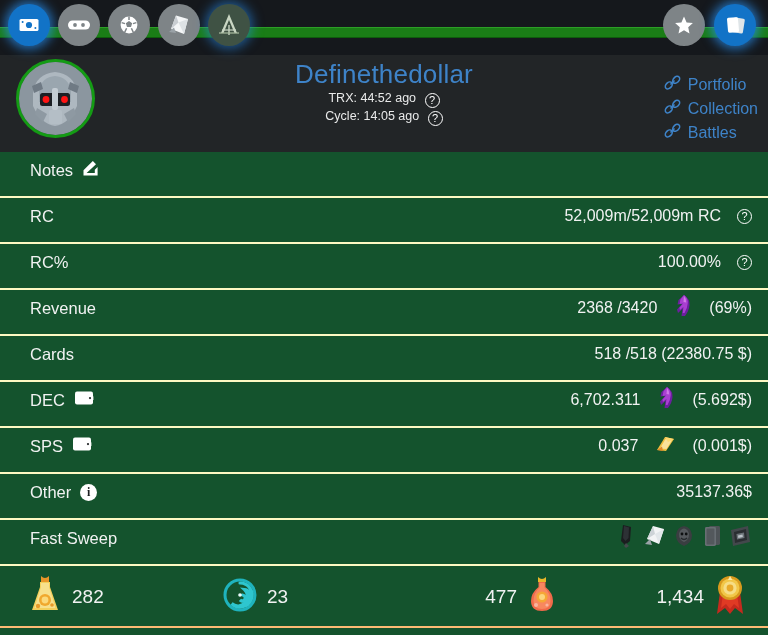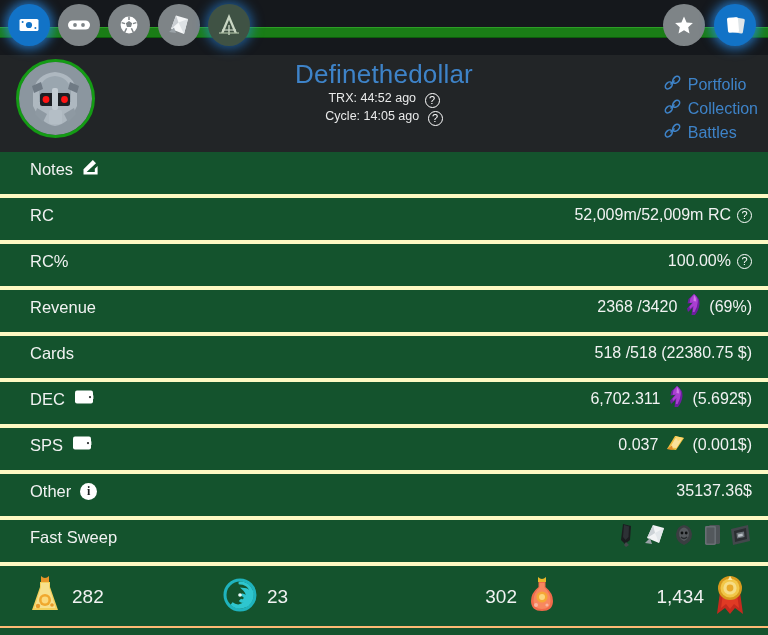--- a/index.html
+++ b/index.html
@@ -122,34 +122,34 @@
 
   
   .rows { position: absolute; left: 0; right: 0; top: 152px; }
   .row {
     position: relative;
     height: 46px;
     display: flex;
     padding: 0 16px 8px 30px;
     color: #f1f2f2;
     font-size: 16.5px;
-    border-bottom: 4px solid #fef9c3;
+    border-bottom: 2px solid #fef9c3;
   }
   .row:first-child { border-top: none; }
   .row .label {
     display: flex;
     align-items: center;
     gap: 9px;
     white-space: nowrap;
   }
   .row .value {
     margin-left: auto;
     display: flex;
     align-items: center;
-    gap: 6px;
+    gap: 16px;
     white-space: nowrap;
     font-size: 16px;
   }
   .row .value .q { vertical-align: -2px; }
 
   
   .qmark {
     display: inline-block;
     width: 15px; height: 15px;
     border-radius: 50%;
@@ -557,21 +557,21 @@
         <svg width="34" height="34" viewBox="0 0 34 34">
           <circle cx="17" cy="17" r="15" fill="none" stroke="#1fb3bd" stroke-width="3"></circle>
           <path d="M17 5 A12 12 0 1 1 8.6 25.5 A9 9 0 1 0 21.5 11.5 A6 6 0 1 1 17 22 A3 3 0 1 0 19.5 17" fill="none" stroke="#2ec6cf" stroke-width="3.2" stroke-linecap="round"></path>
           <circle cx="17" cy="17" r="1.8" fill="#eafcfd"></circle>
         </svg>
       </span>
       <span class="num">23</span>
     </div>
 
     <div class="stat rightal">
-      <span class="num">302</span>
+      <span class="num">477</span>
       <span>
         <svg width="30" height="40" viewBox="0 0 30 40">
           <path d="M11 2 Q15 6 19 2 L19 7 L11 7 Z" fill="#e8b62a"></path>
           <path d="M11.5 7 L18.5 7 L18.5 12 Q26 18 26 26 Q26 36 15 36 Q4 36 4 26 Q4 18 11.5 12 Z" fill="#f06a4a"></path>
           <path d="M12.5 8 L17.5 8 L17.5 12.5 Q23.5 18 23.5 26 Q23.5 34 15 34 Q6.5 34 6.5 26 Q6.5 18 12.5 12.5 Z" fill="#f8875f"></path>
           <circle cx="15" cy="22" r="5.6" fill="#f6a736"></circle>
           <circle cx="15" cy="22" r="3" fill="#fcd57c"></circle>
           <circle cx="9" cy="30" r="2" fill="#f9b4a0"></circle>
           <circle cx="20" cy="30" r="1.6" fill="#f9b4a0"></circle>
         </svg>

